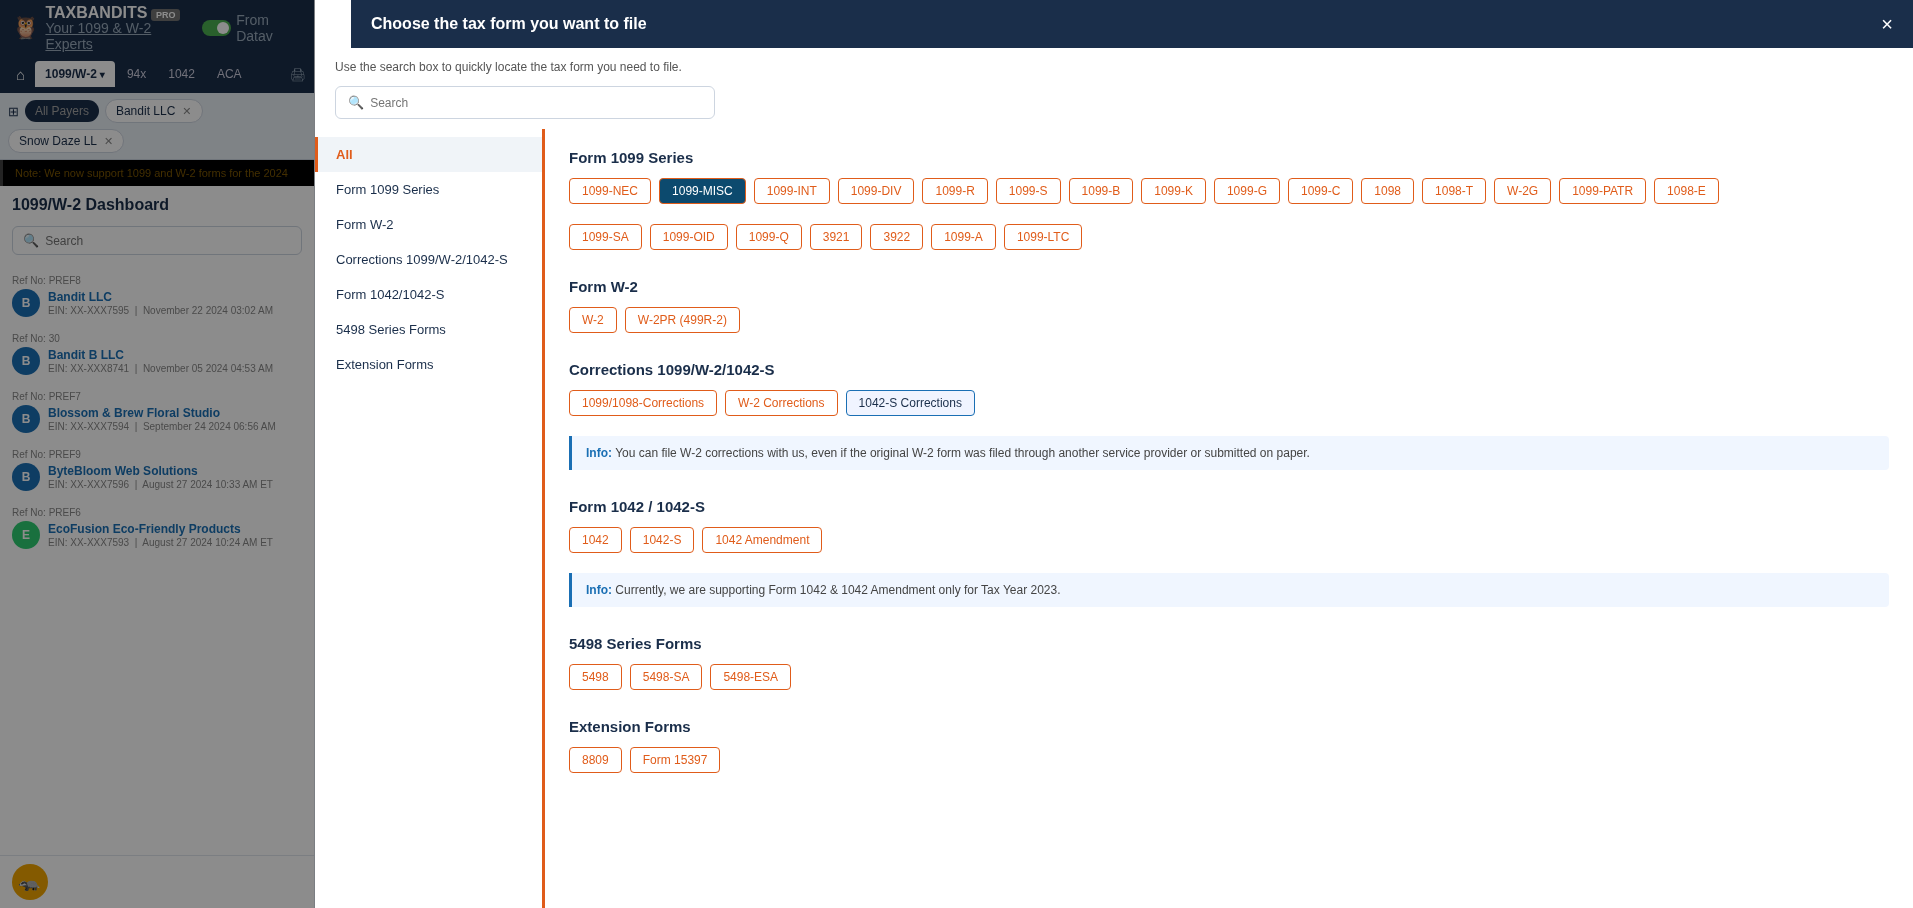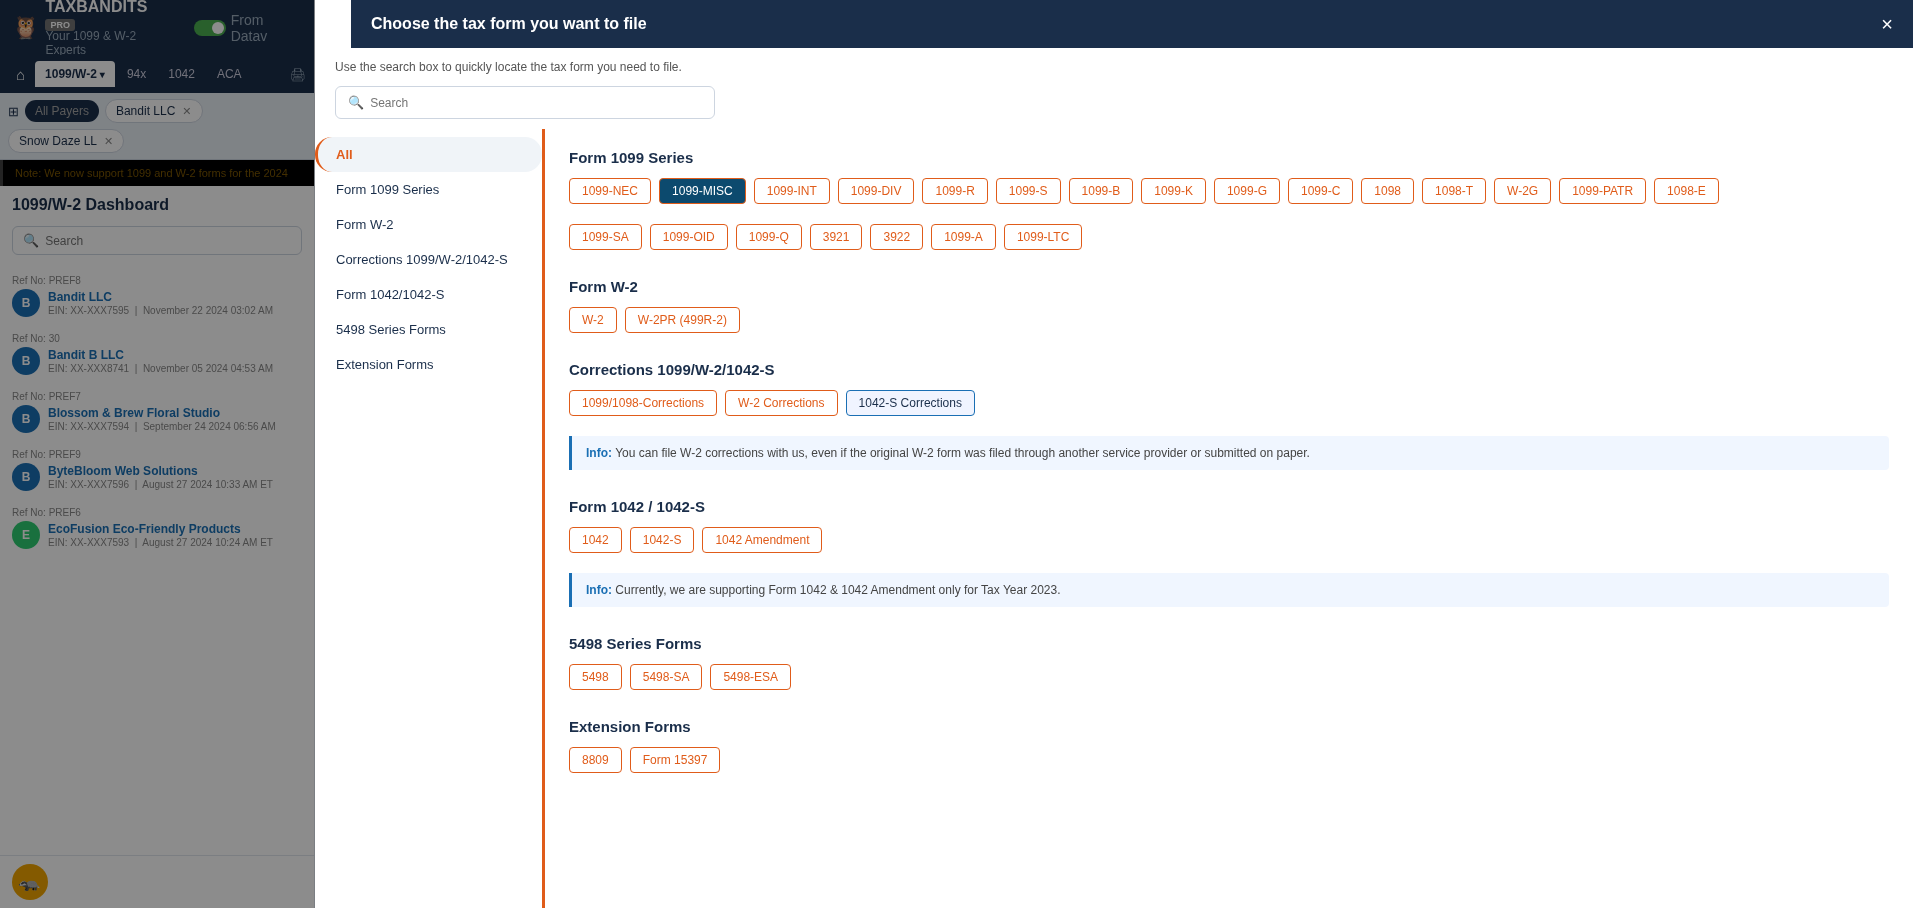--- a/index.html
+++ b/index.html
@@ -11,21 +11,21 @@
       background: #fff; display: flex; flex-direction: column; z-index: 1;
       border-right: 1px solid #e0e6ed;
     }
 
     
     .top-bar {
       background: #1a2e4a; display: flex; align-items: center; padding: 0 12px; height: 55px; gap: 10px; flex-shrink: 0;
     }
     .logo-area { display: flex; align-items: center; gap: 6px; }
     .logo-text { color: #fff; font-weight: 700; font-size: 16px; }
-    .logo-sub { color: #9ab; font-size: 12px; display: block; margin-top: -2px; }
+    .logo-sub { color: #9ab; font-size: 14px; display: block; margin-top: -2px; text-decoration: underline; }
     .pro-badge { background: #737373; color: #fff; font-size: 9px; font-weight: 700; padding: 1px 5px; border-radius: 3px; }
     .toggle-area { display: flex; align-items: center; gap: 5px; margin-left: 8px; }
     .toggle { width: 32px; height: 16px; background: #4caf50; border-radius: 8px; position: relative; }
     .toggle::after { content:''; position: absolute; top: 2px; right: 2px; width: 12px; height: 12px; background: #fff; border-radius: 50%; }
     .from-data-text { color: #9ab; font-size: 14px; }
 
     
     .nav-tabs-bar {
       background: #1a2e4a; display: flex; align-items: center; padding: 0 8px; height: 38px; gap: 2px; flex-shrink: 0;
     }
@@ -108,21 +108,21 @@
     .modal-search input { border: none; outline: none; font-size: 12px; color: #888; flex: 1; background: transparent; }
 
     
     .modal-body { display: flex; flex: 1; overflow: hidden; }
     .modal-nav {
       width: 230px; border-right: 3px solid #e05c1a; flex-shrink: 0; padding: 8px 0; overflow-y: auto;
     }
     .modal-nav-item {
       padding: 10px 18px; font-size: 13px; color: #1a2e4a; cursor: pointer; border-left: 3px solid transparent;
     }
-    .modal-nav-item.active { background: #f0f4f8; border-left: 3px solid #e05c1a; font-weight: 600; color: #e05c1a; border-radius: 17px; }
+    .modal-nav-item.active { background: #f0f4f8; border-left: 3px solid #e05c1a; font-weight: 600; color: #e05c1a; }
 
     
     .modal-content { flex: 1; overflow-y: auto; padding: 20px 24px; }
 
     
     .form-section { margin-bottom: 28px; }
     .section-title { font-size: 15px; font-weight: 700; color: #1a2e4a; margin-bottom: 12px; }
 
     
     .tags-row { display: flex; flex-wrap: wrap; gap: 8px; margin-bottom: 20px; }

